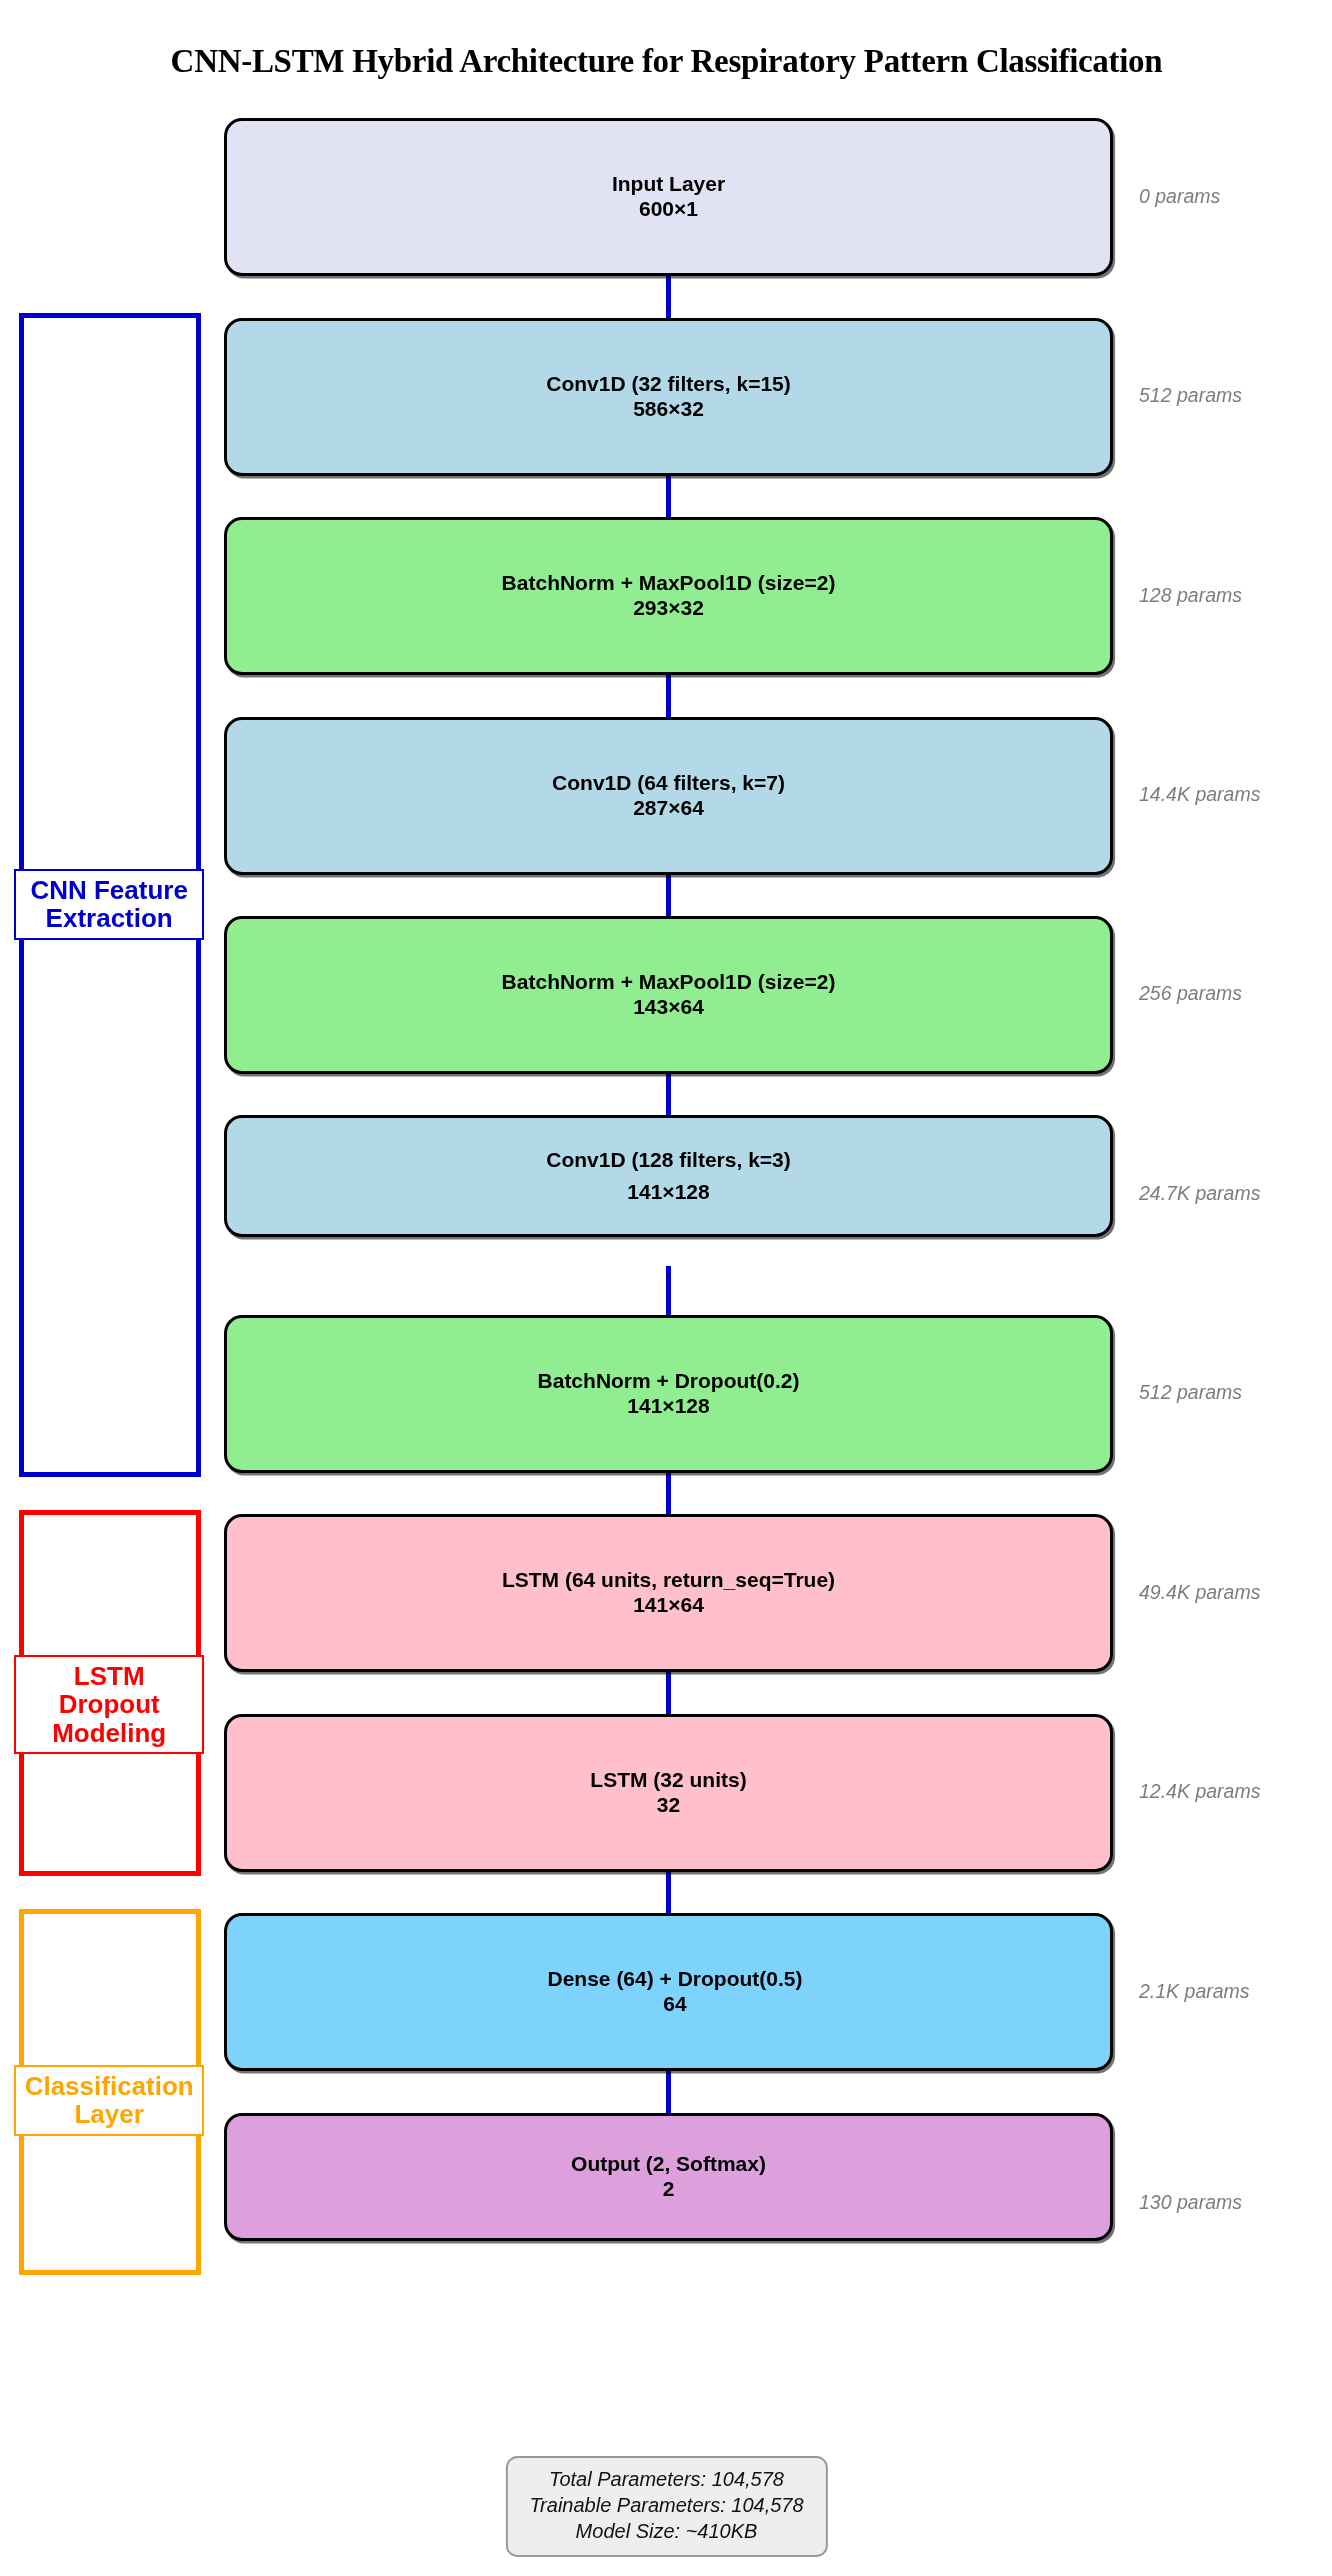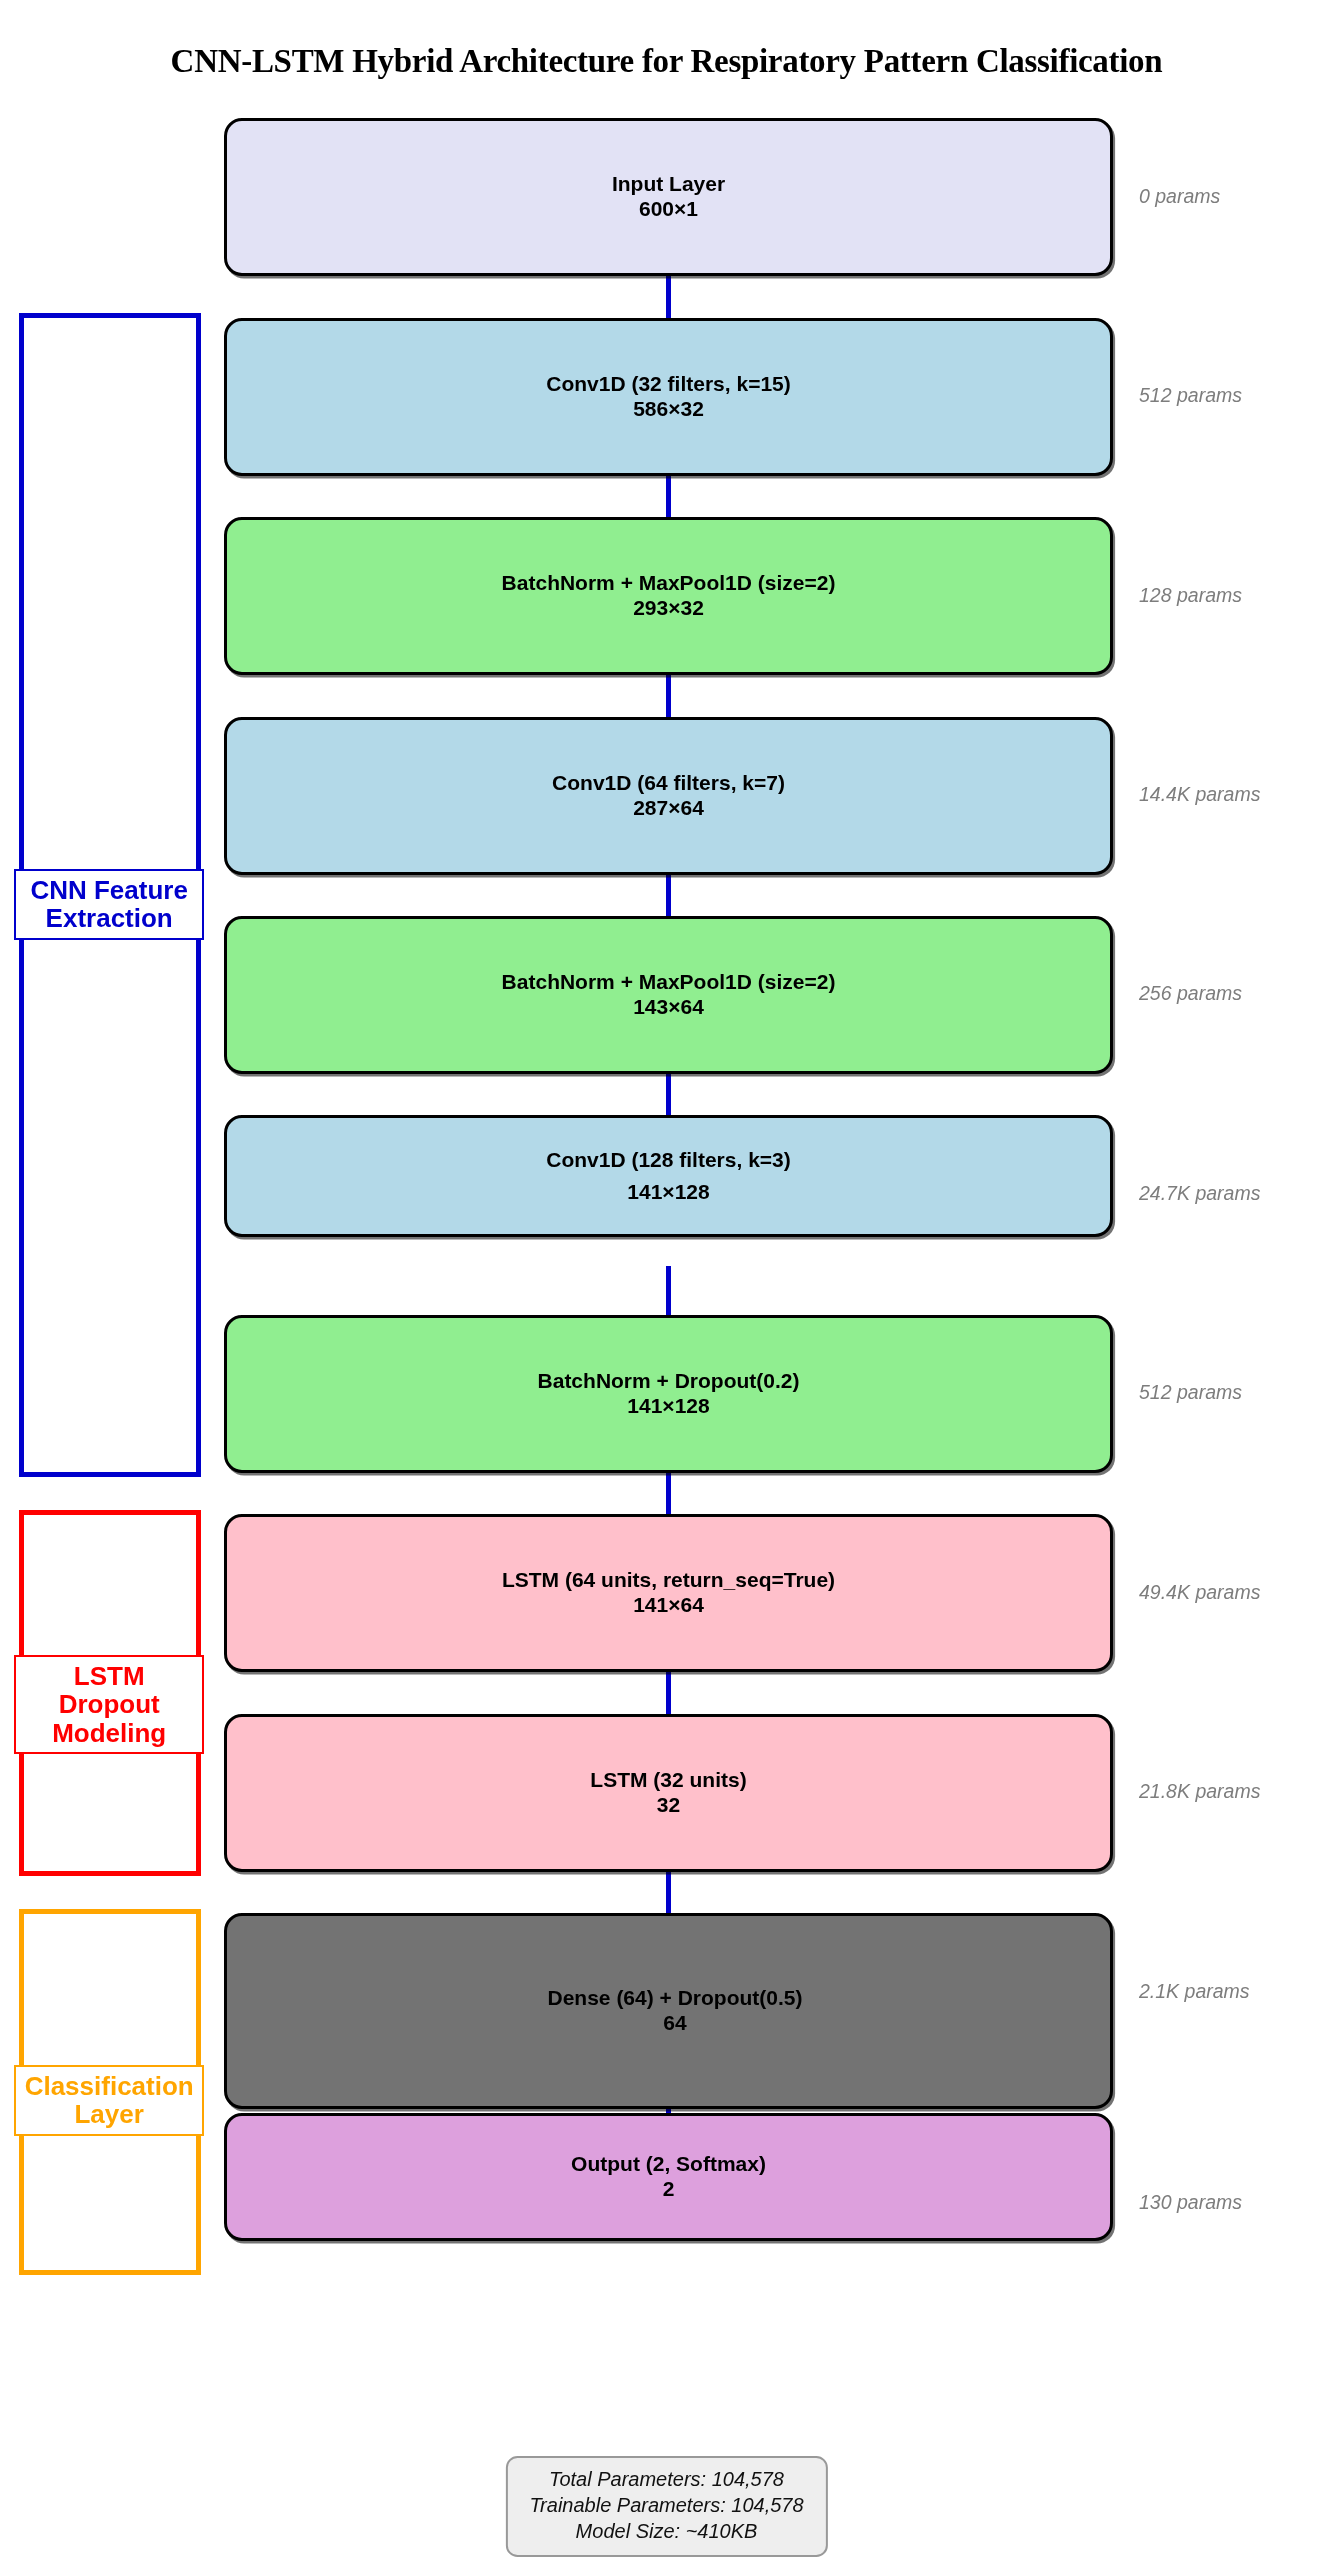--- a/index.html
+++ b/index.html
@@ -135,22 +135,22 @@
     <div class="param-label" style="color: rgb(125, 125, 125); top: 1381px;">512 params</div>
     <div class="layer-box" style="top: 1514px; height: 158px; background-color: rgb(255, 192, 203); border-color: rgb(0, 0, 0);">
       <div class="layer-title">LSTM (64 units, return_seq=True)</div>
       <div class="layer-shape">141×64</div>
     </div>
     <div class="param-label" style="color: rgb(125, 125, 125); top: 1581px;">49.4K params</div>
     <div class="layer-box" style="top: 1714px; height: 158px; background-color: rgb(255, 192, 203); border-color: rgb(0, 0, 0);">
       <div class="layer-title">LSTM (32 units)</div>
       <div class="layer-shape">32</div>
     </div>
-    <div class="param-label" style="color: rgb(125, 125, 125); top: 1780px;">21.8K params</div>
-    <div class="layer-box" style="top: 1913px; height: 196px; background-color: #737373; border-color: rgb(0, 0, 0); padding-left: 13px;">
+    <div class="param-label" style="color: rgb(125, 125, 125); top: 1780px;">12.4K params</div>
+    <div class="layer-box" style="top: 1913px; height: 158px; background-color: #7dd3fc; border-color: rgb(0, 0, 0); padding-left: 13px;">
       <div class="layer-title">Dense (64) + Dropout(0.5)</div>
       <div class="layer-shape">64</div>
     </div>
     <div class="param-label" style="color: rgb(125, 125, 125); top: 1980px;">2.1K params</div>
     <div class="layer-box" style="top: 2113px; height: 128px; background-color: rgb(221, 160, 221); border-color: rgb(0, 0, 0);">
       <div class="layer-title">Output (2, Softmax)</div>
       <div class="layer-shape">2</div>
     </div>
     <div class="param-label" style="color: rgb(125, 125, 125); top: 2179px; margin-top: 12px;">130 params</div>
   </div>

